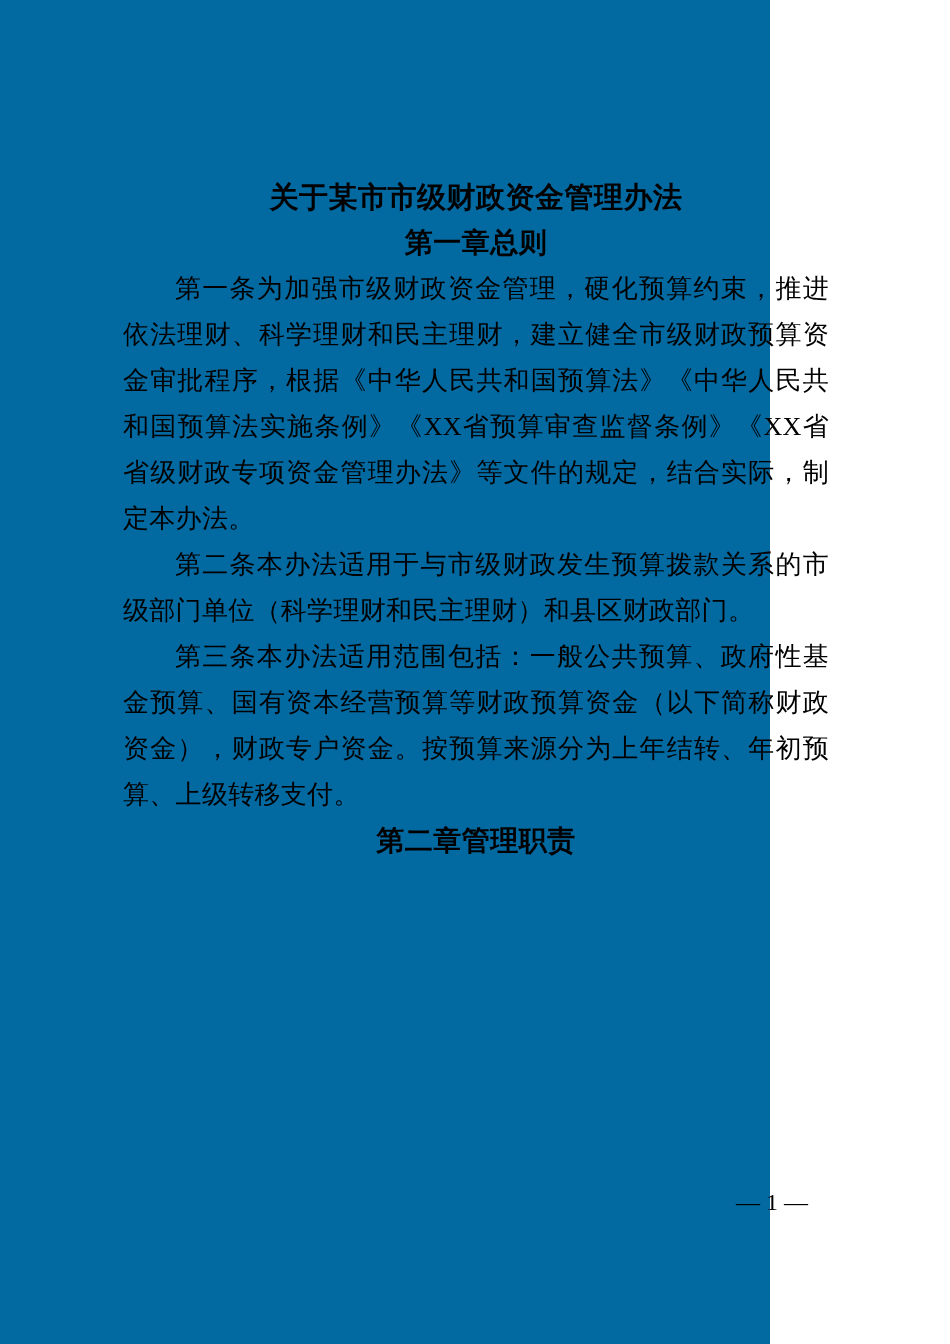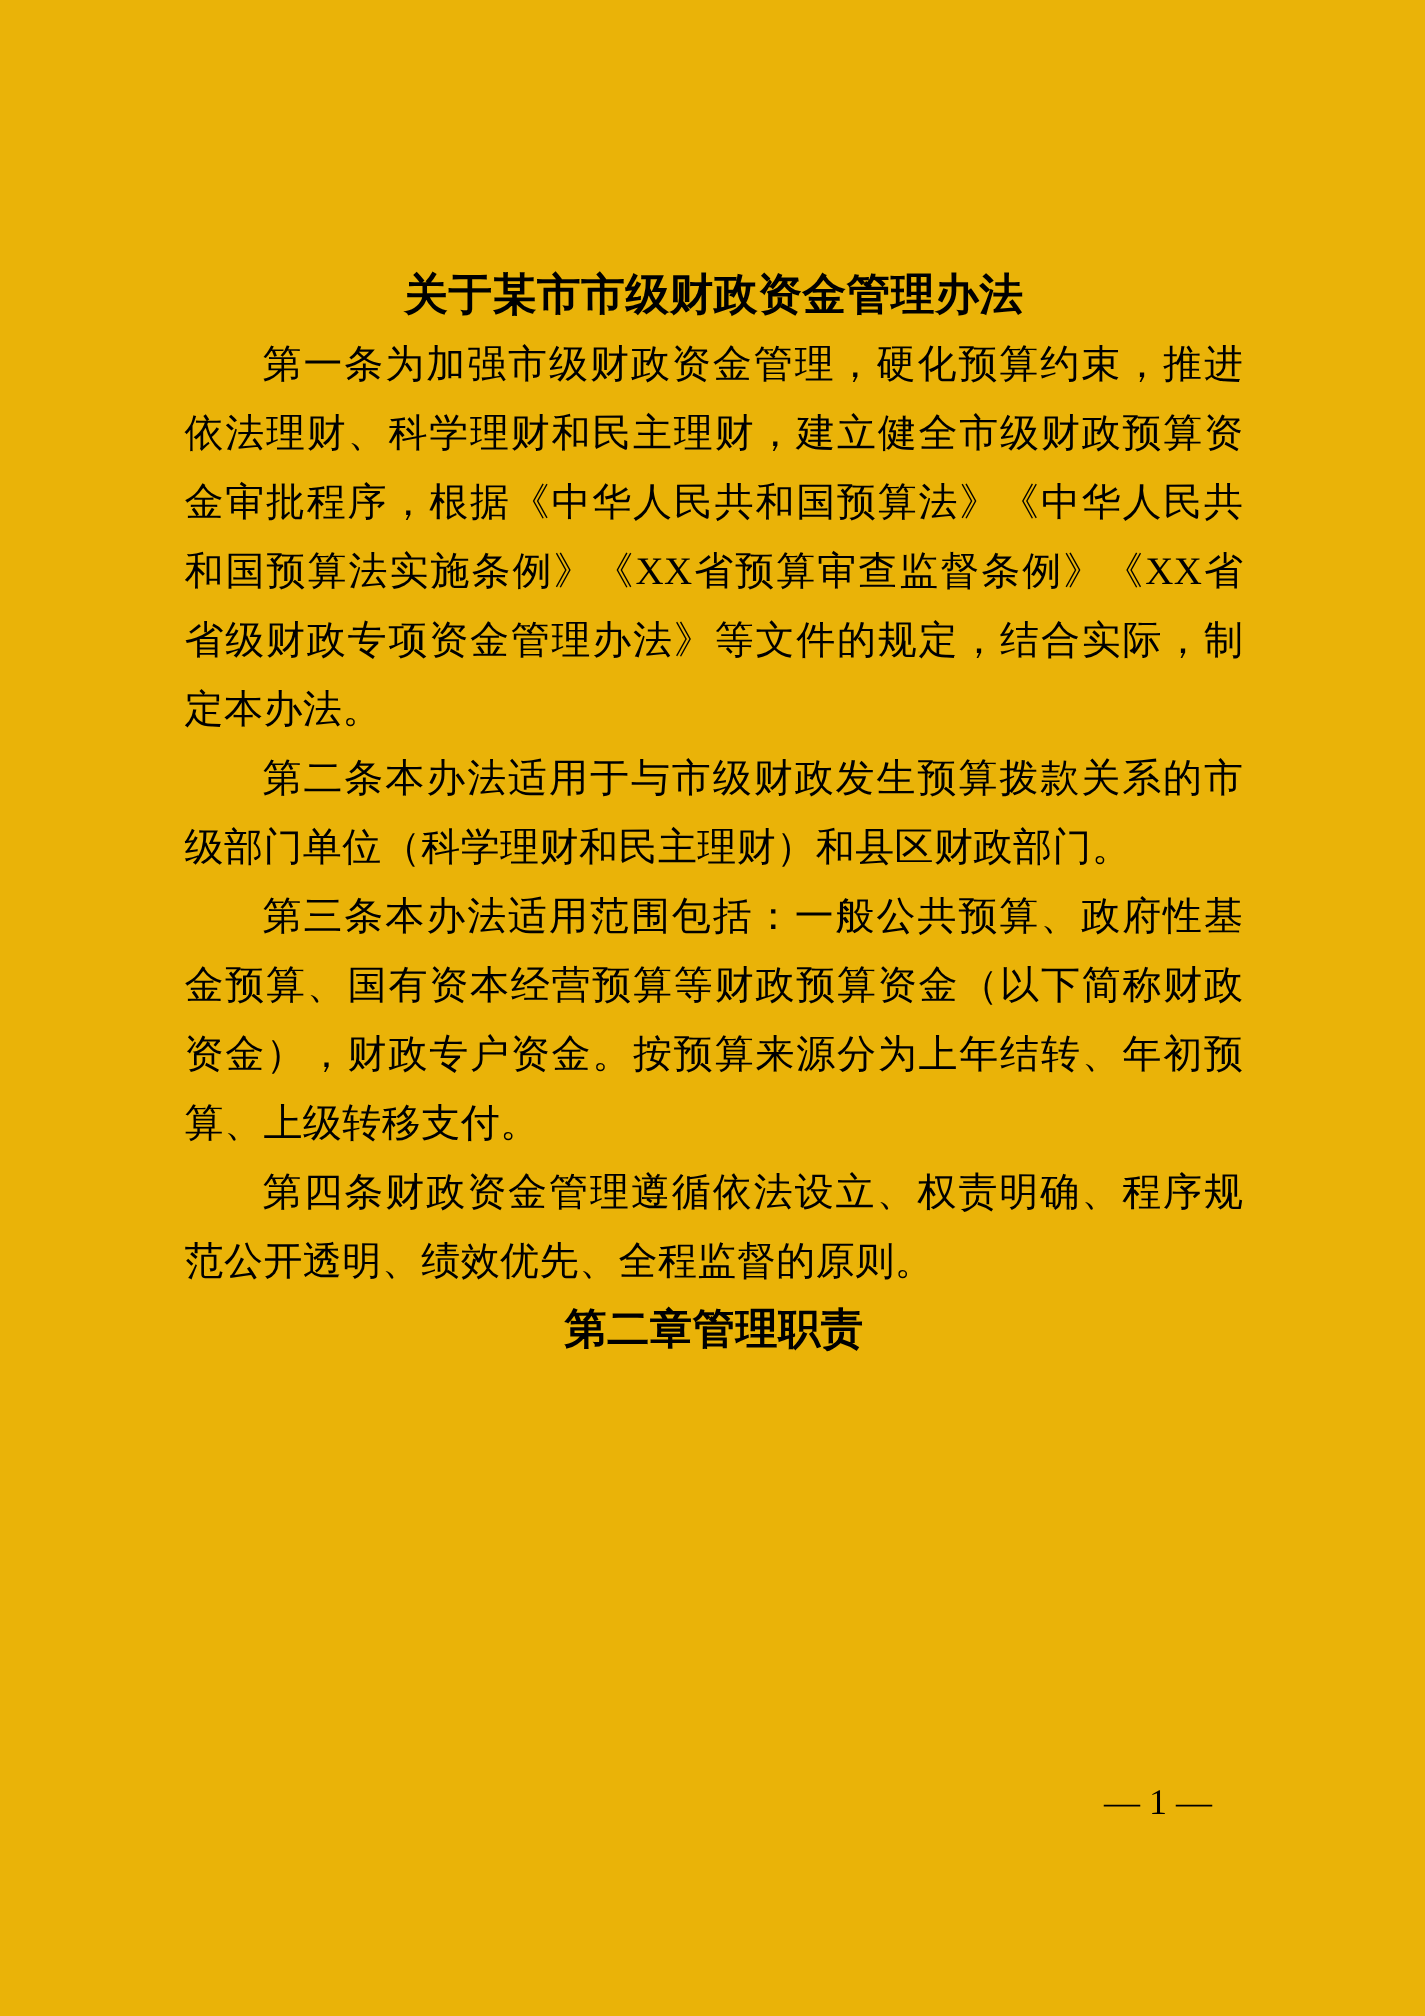--- a/index.html
+++ b/index.html
@@ -12,23 +12,23 @@
     height: 1344px;
     position: relative;
     overflow: hidden;
     color: #000000;
     font-family: "Liberation Serif", "DejaVu Serif", serif;
   }
   .page {
     position: absolute;
     left: 0;
     top: 0;
-    width: 950px;
+    width: 770px;
     height: 1344px;
-    background: #eab308;
+    background: #0369a1;
   }
   .content {
     position: absolute;
     left: 123px;
     top: 174px;
     width: 706px;
   }
   .doc-title {
     margin: 0;
     font-size: 29px;
@@ -65,27 +65,27 @@
     white-space: nowrap;
   }
 </style>
 </head>
 <body>
 
 <div class="page">
   <div class="content">
     <h1 class="doc-title">关于某市市级财政资金管理办法</h1>
 
+    <h2 class="chapter-heading">第一章总则</h2>
 
     <p class="body-para">第一条为加强市级财政资金管理，硬化预算约束，推进依法理财、科学理财和民主理财，建立健全市级财政预算资金审批程序，根据《中华人民共和国预算法》《中华人民共和国预算法实施条例》《XX省预算审查监督条例》《XX省省级财政专项资金管理办法》等文件的规定，结合实际，制定本办法。</p>
 
     <p class="body-para">第二条本办法适用于与市级财政发生预算拨款关系的市级部门单位（科学理财和民主理财）和县区财政部门。</p>
 
     <p class="body-para">第三条本办法适用范围包括：一般公共预算、政府性基金预算、国有资本经营预算等财政预算资金（以下简称财政资金），财政专户资金。按预算来源分为上年结转、年初预算、上级转移支付。</p>
 
-    <p class="body-para">第四条财政资金管理遵循依法设立、权责明确、程序规范公开透明、绩效优先、全程监督的原则。</p>
 
     <h2 class="chapter-heading">第二章管理职责</h2>
 
   </div>
 
   <div class="page-number">— 1 —</div>
 </div>
 
 </body></html>

